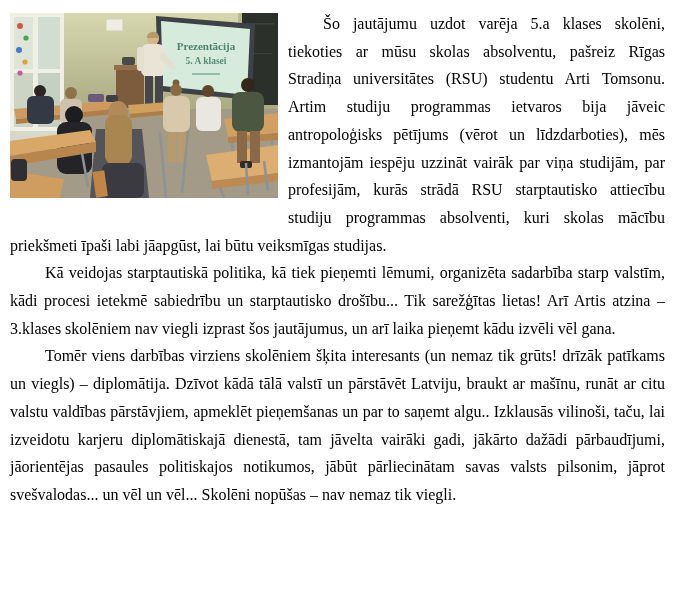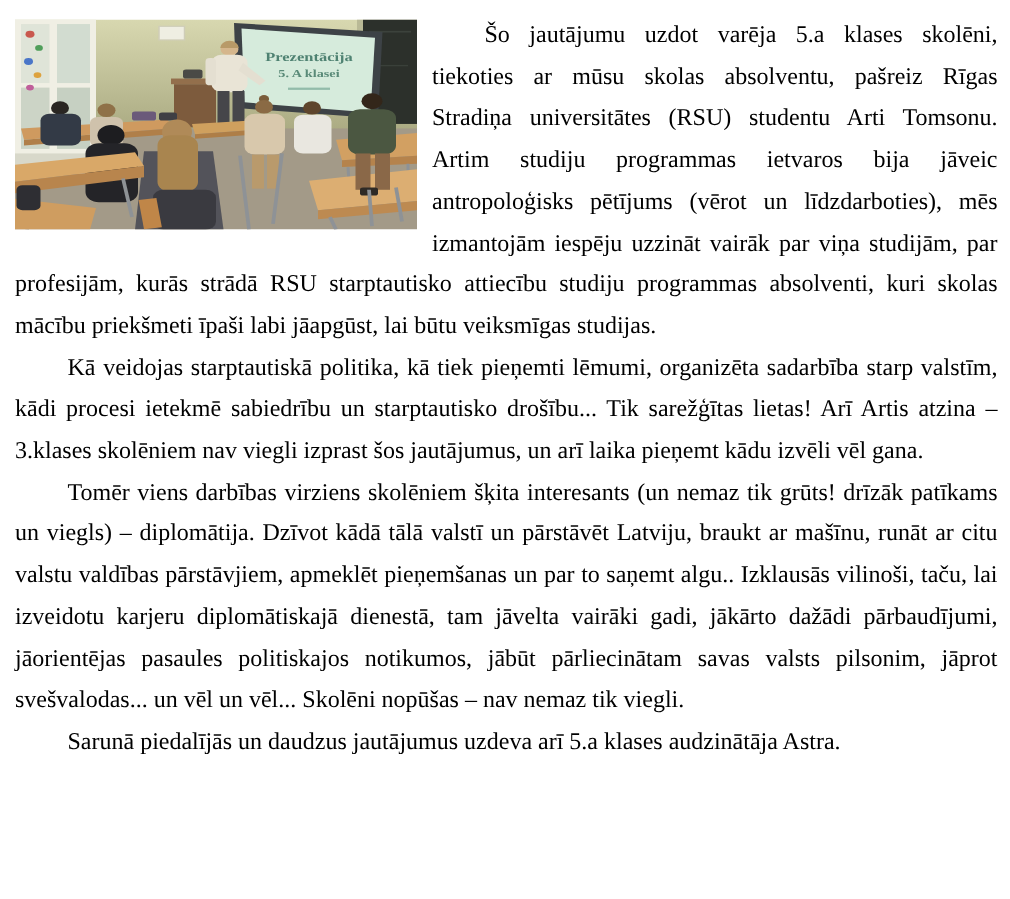--- a/index.html
+++ b/index.html
@@ -22,21 +22,21 @@
     color: #000000;
     text-align: justify;
   }
   .doc p {
     margin: 0;
     text-indent: 35px;
   }
   figure.photo {
     float: left;
     width: 268px;
-    height: 140px;
+    height: 185px;
     margin: 3px 10px 9px 0;
     padding: 0;
   }
   figure.photo svg {
     display: block;
     width: 100%;
     height: 100%;
   }
 </style>
 </head>
@@ -171,15 +171,14 @@
         <line x1="72" y1="140" x2="78" y2="174" stroke="#8e9296" stroke-width="2.5"></line>
         <polygon points="0,158 54,166 50,185 0,185" fill="#cf9d60"></polygon>
         <rect x="1" y="146" width="16" height="22" rx="4" fill="#2e2e33"></rect>
       </g>
     </svg>
   </figure>
 
   <p>Šo jautājumu uzdot varēja 5.a klases skolēni, tiekoties ar mūsu skolas absolventu, pašreiz Rīgas Stradiņa universitātes (RSU) studentu Arti Tomsonu. Artim studiju programmas ietvaros bija jāveic antropoloģisks pētījums (vērot un līdzdarboties), mēs izmantojām iespēju uzzināt vairāk par viņa studijām, par profesijām, kurās strādā RSU starptautisko attiecību studiju programmas absolventi, kuri skolas mācību priekšmeti īpaši labi jāapgūst, lai būtu veiksmīgas studijas.</p>
   <p>Kā veidojas starptautiskā politika, kā tiek pieņemti lēmumi, organizēta sadarbība starp valstīm, kādi procesi ietekmē sabiedrību un starptautisko drošību... Tik sarežģītas lietas! Arī Artis atzina – 3.klases skolēniem nav viegli izprast šos jautājumus, un arī laika pieņemt kādu izvēli vēl gana.</p>
   <p>Tomēr viens darbības virziens skolēniem šķita interesants (un nemaz tik grūts! drīzāk patīkams un viegls) – diplomātija. Dzīvot kādā tālā valstī un pārstāvēt Latviju, braukt ar mašīnu, runāt ar citu valstu valdības pārstāvjiem, apmeklēt pieņemšanas un par to saņemt algu.. Izklausās vilinoši, taču, lai izveidotu karjeru diplomātiskajā dienestā, tam jāvelta vairāki gadi, jākārto dažādi pārbaudījumi, jāorientējas pasaules politiskajos notikumos, jābūt pārliecinātam savas valsts pilsonim, jāprot svešvalodas... un vēl un vēl...  Skolēni nopūšas – nav nemaz tik viegli.</p>
-  <p>Sarunā piedalījās un daudzus jautājumus uzdeva arī 5.a klases audzinātāja Astra.</p>
 
 </main>
 
 </body></html>

